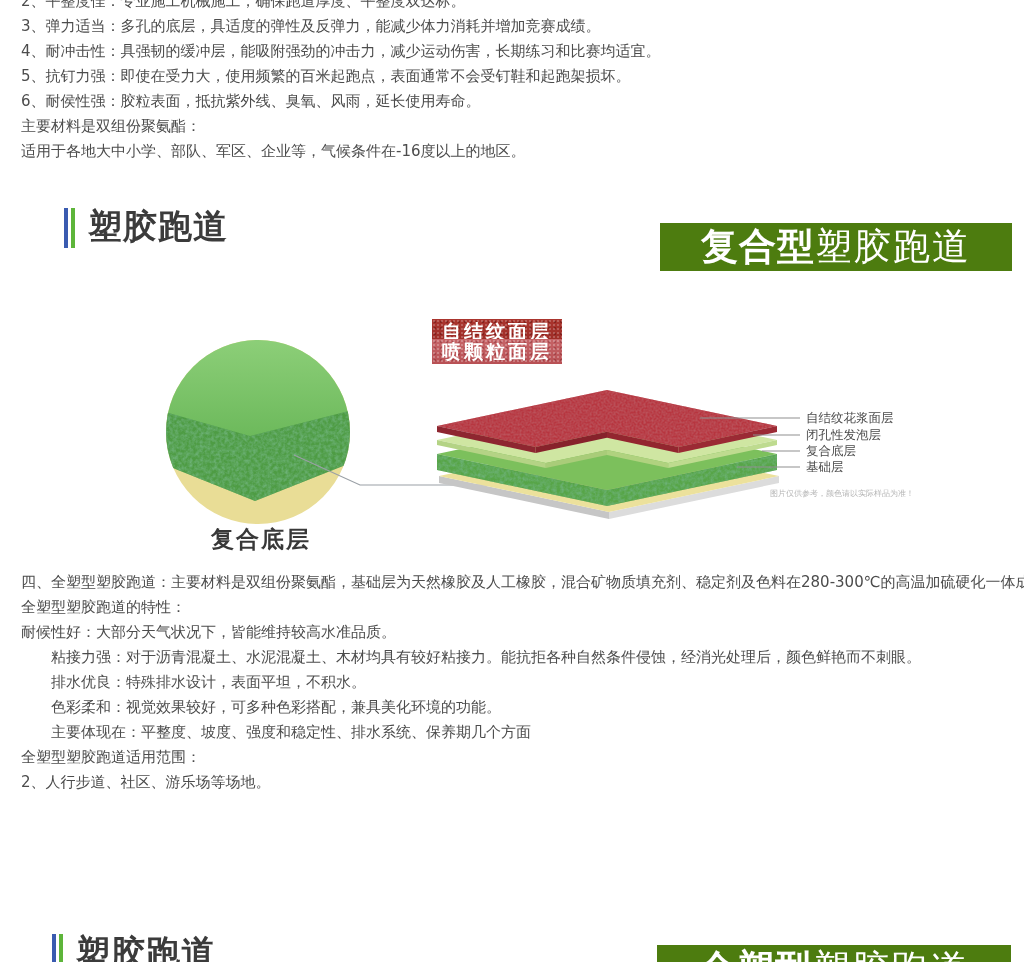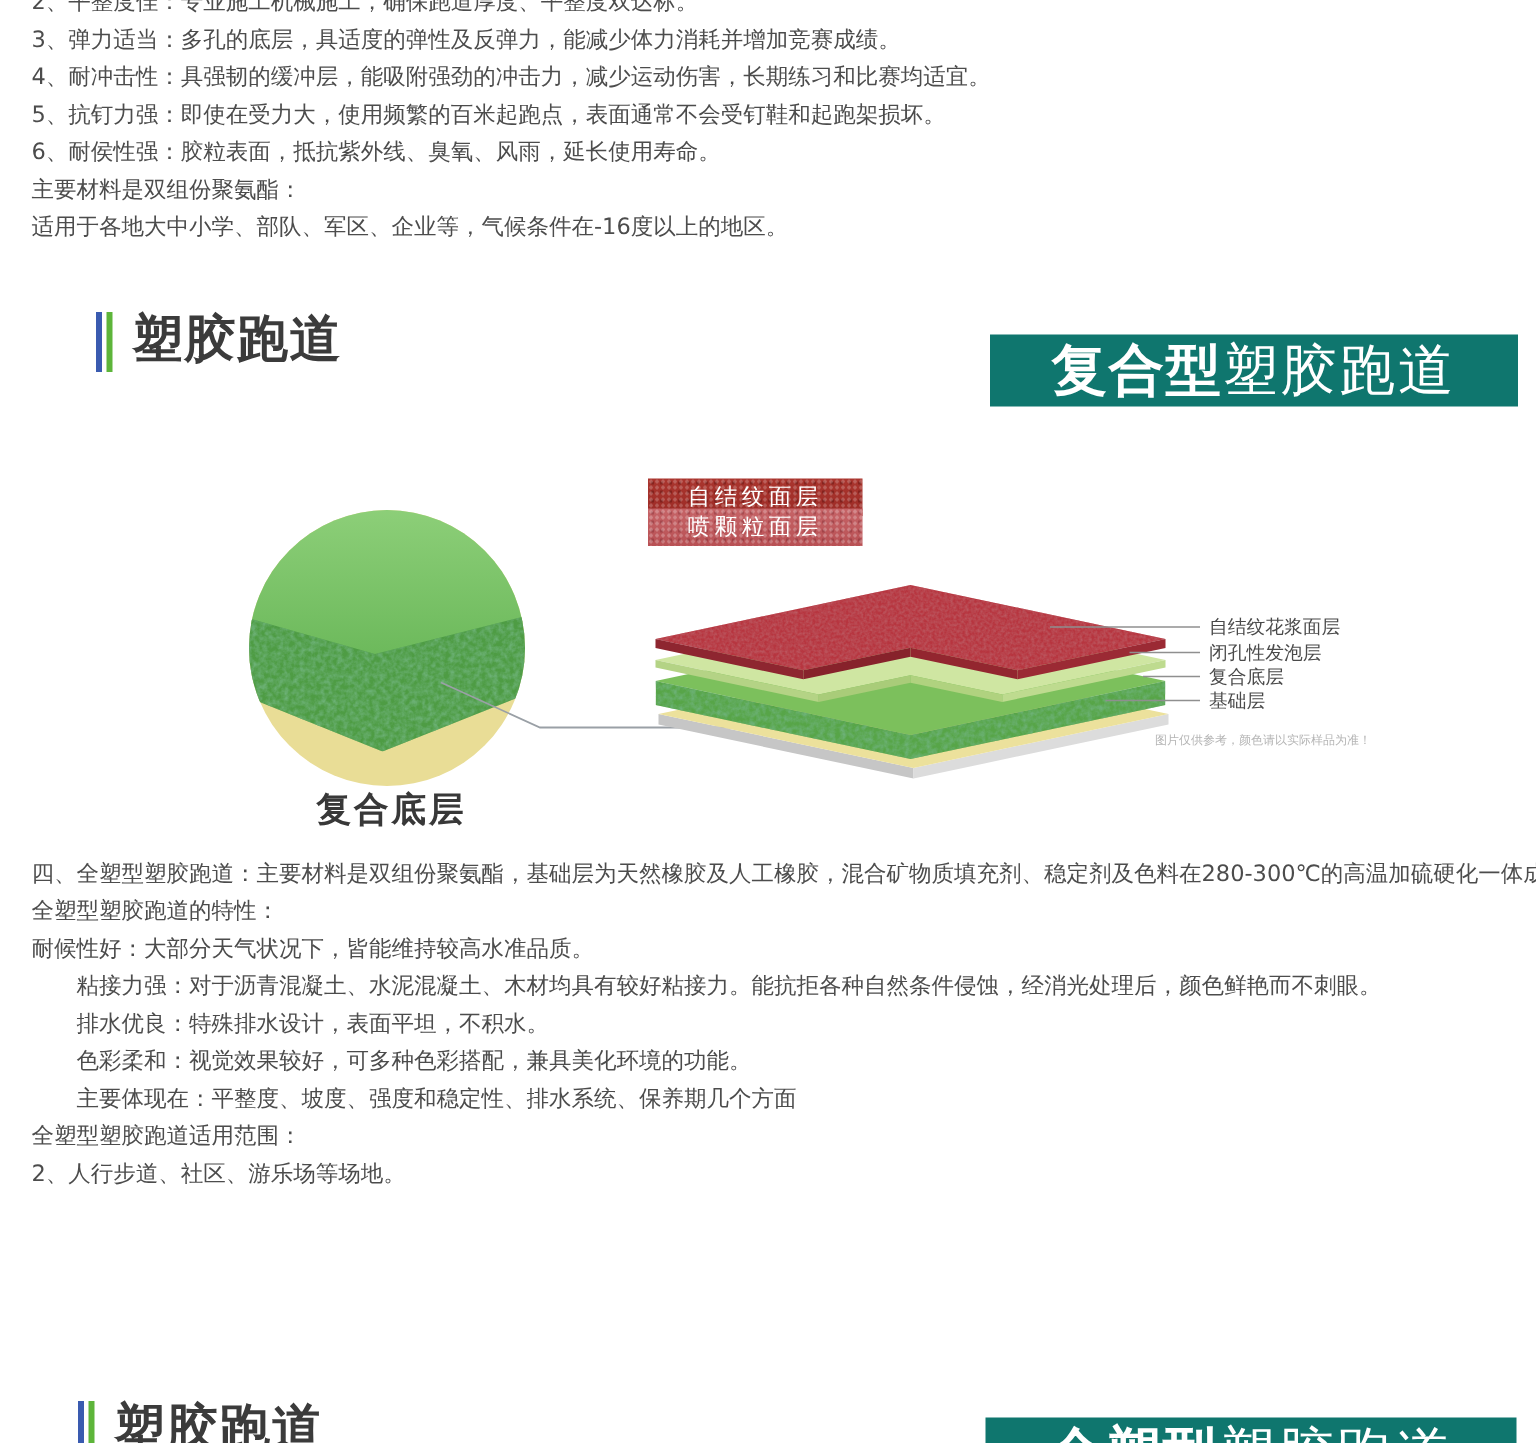--- a/index.html
+++ b/index.html
@@ -16,28 +16,28 @@
   
   .sec-header{position:absolute;display:flex;align-items:flex-start;}
   .sec-header .bars{display:flex;margin-top:2px;}
   .sec-header .bar{width:4px;height:40px;margin-right:3px;}
   .bar-blue{background:#3a5bb0;}
   .bar-green{background:#5db53a;}
   .sec-header .sec-title{
     margin-left:10px;font-size:34px;font-weight:700;color:#3b3b3b;
     line-height:40px;letter-spacing:1px;white-space:nowrap;}
   
-  .banner{position:absolute;height:48px;background:#0f766e;color:#ffffff;
+  .banner{position:absolute;height:48px;background:#4d7c0f;color:#ffffff;
     display:flex;align-items:center;justify-content:center;
     font-size:37px;line-height:48px;white-space:nowrap;}
   .banner .b-bold{font-weight:700;letter-spacing:1px;}
   .banner .b-norm{font-weight:400;letter-spacing:2px;}
   
-  .surface-label{position:absolute;left:432px;width:143px;height:25px;
-    color:#ffffff;font-size:15px;font-weight:400;letter-spacing:3px;
+  .surface-label{position:absolute;left:432px;width:130px;height:25px;
+    color:#ffffff;font-size:19px;font-weight:700;letter-spacing:3px;
     display:flex;align-items:center;justify-content:center;white-space:nowrap;}
   .surface-label.l1{top:319px;
     background-image:radial-gradient(rgba(255,255,255,.22) 1px,transparent 1.4px),
       radial-gradient(rgba(60,0,0,.30) 1px,transparent 1.4px),
       linear-gradient(#aa352e,#9c2b26);
     background-size:4px 4px,6px 6px,100% 100%;}
   .surface-label.l2{top:339px;
     background-image:radial-gradient(rgba(255,255,255,.25) 1px,transparent 1.4px),
       radial-gradient(rgba(90,10,20,.25) 1px,transparent 1.4px),
       linear-gradient(#c66467,#b85054);

